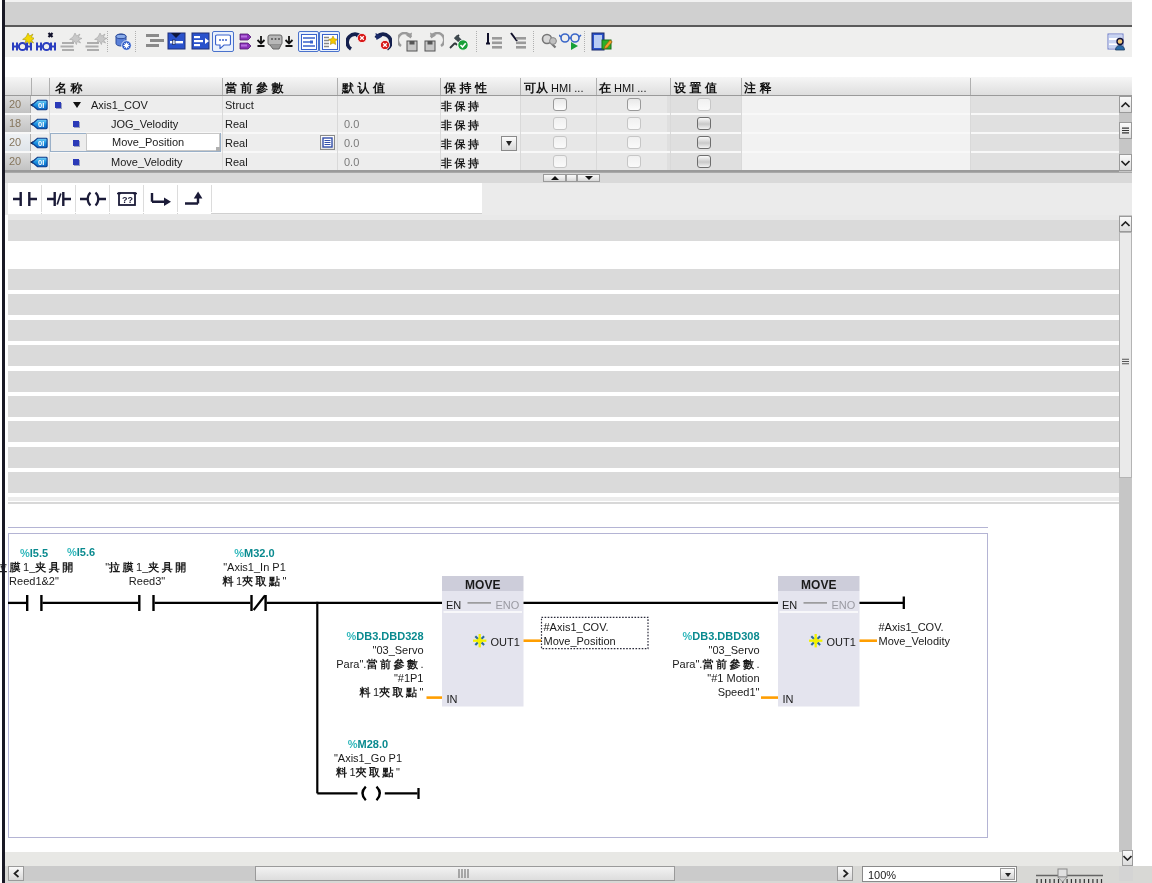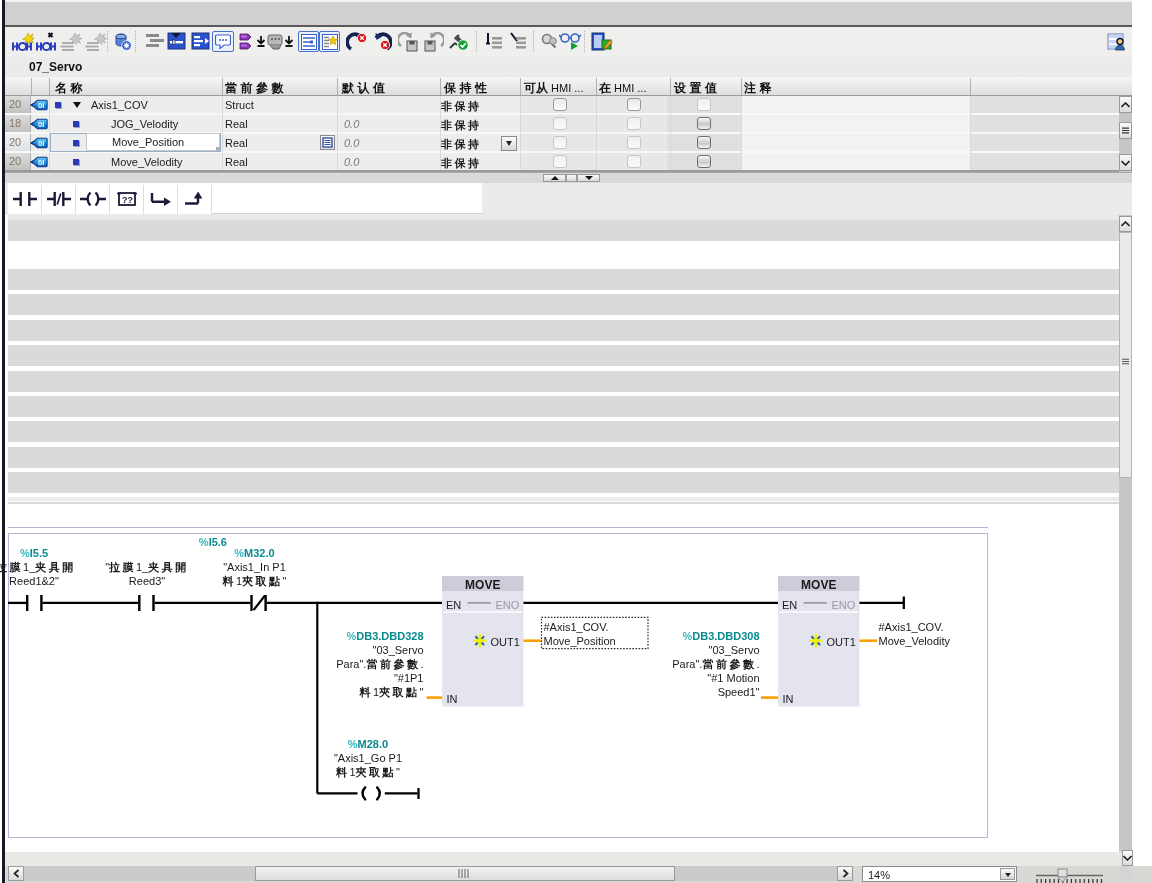--- a/index.html
+++ b/index.html
@@ -7,21 +7,21 @@
         font-family:"Liberation Sans",sans-serif;font-size:11px;color:#1a1a1a;}
   .abs{position:absolute;}
   .cjk{letter-spacing:2.5px;font-weight:bold;}
   .hsep{width:1px;height:17px;background:#b0b0b0;}
   .hdrt{letter-spacing:3.5px;font-size:12px;font-weight:bold;color:#111;white-space:nowrap;}
   .rsep{left:2px;width:1117px;height:2px;background:#f8f8f8;}
   .vsep{top:19px;width:1px;height:74px;background:#d9d9d9;}
   .rn{left:2px;width:26px;height:17px;background:linear-gradient(#dcdcdc,#c2c2c2);border-right:1px solid #b0b0b0;box-sizing:border-box;color:#85755c;padding-left:4px;line-height:16px;}
   .tagico{left:27px;width:18px;height:12px;}
   .blt{width:5.5px;height:5.5px;background:#2a3ab8;box-shadow:1px 1px 0 #9aa0c0;}
-  .dv{left:341px;color:#7a7a7a;font-style:italic;}
+  .dv{left:341px;color:#7a7a7a;}
   .cb{width:14px;height:13px;border-radius:3px;box-sizing:border-box;}
   .cb.on{background:linear-gradient(#e8e8e8,#fdfdfd);border:1px solid #999;}
   .cb.off{background:linear-gradient(#f0f0f0,#fafafa);border:1px solid #c6c6c6;}
   .cb.set{background:linear-gradient(#fafafa,#c9c9c9 55%,#f2f2f2);border:1.5px solid #6e6e6e;}
   .sbtn{width:13px;background:linear-gradient(#fafafa,#dcdcdc);border:1px solid #9a9a9a;box-sizing:border-box;display:flex;align-items:center;justify-content:center;}
   .ladbtn{position:absolute;top:0;width:33px;height:31px;background:#fff;display:flex;align-items:center;justify-content:center;}
   .stripe{position:absolute;left:5px;width:1114px;height:21px;background:#dadada;}
   .tbtn{position:absolute;background:linear-gradient(#fafafa,#d8d8d8);border:1px solid #9a9a9a;box-sizing:border-box;display:flex;align-items:center;justify-content:center;}
   .opr{position:absolute;white-space:nowrap;line-height:14px;}
   .tsep{position:absolute;top:4px;width:1px;height:21px;border-left:1px dotted #b0b0b0;}
@@ -228,23 +228,20 @@
       <g fill="#c8d4f2">
           <rect x="2" y="2" width="13" height="3"></rect>
           <rect x="2" y="7" width="13" height="3.4"></rect>
           <rect x="2" y="12" width="13" height="3"></rect>
         </g>
       <circle cx="13" cy="8.5" r="3" fill="#f0c878" stroke="#10103a" stroke-width="1.4"></circle>
       <path d="M8.5 17c0-3 2-4.6 4.5-4.6s4.5 1.6 4.5 4.6z" fill="#2a6aa8" stroke="#1a3a5a" stroke-width="0.8"></path>
     </svg>
   </div>
 
-  <div class="abs" style="left:3px;top:57px;width:1129px;height:20px;background:#ebebeb;">
-    <div class="abs" style="left:26px;top:3px;font-size:12px;font-weight:bold;color:#111;">07_Servo</div>
-  </div>
 
   <div class="abs" id="table" style="left:3px;top:77px;width:1129px;height:95px;background:#ededed;">
 
     <div class="abs" style="left:2px;top:0;width:1117px;height:19px;background:linear-gradient(#f6f6f6,#dedede);border-bottom:1px solid #9a9a9a;box-sizing:border-box;"></div>
     <div class="abs hsep" style="left:28px;top:1px;"></div>
     <div class="abs hsep" style="left:45.5px;top:1px;"></div>
     <div class="abs hsep" style="left:219px;top:1px;"></div>
     <div class="abs hsep" style="left:334px;top:1px;"></div>
     <div class="abs hsep" style="left:437px;top:1px;"></div>
     <div class="abs hsep" style="left:517px;top:1px;"></div>
@@ -533,21 +530,21 @@
     <div class="abs" style="left:492.5px;top:383.5px;color:#9a9aa2;">ENO</div>
     <div class="abs" style="left:779px;top:383.5px;">EN</div>
     <div class="abs" style="left:828.5px;top:383.5px;color:#9a9aa2;">ENO</div>
     <div class="abs" style="left:487.5px;top:420.5px;">OUT1</div>
     <div class="abs" style="left:823.5px;top:420.5px;">OUT1</div>
     <div class="abs" style="left:443.5px;top:477.5px;">IN</div>
     <div class="abs" style="left:779.5px;top:477.5px;">IN</div>
 
     <div class="opr" style="left:-44px;top:330.5px;width:150px;text-align:center;"><span class="addr"><span class="pct">%</span>I5.5</span></div>
     <div class="opr" style="left:-44px;top:344.5px;width:150px;text-align:center;">"<span class="cjk">拉膜</span>1_<span class="cjk">夹具開</span><br>Reed1&amp;2"</div>
-    <div class="opr" style="left:64px;top:320px;width:160px;text-align:right;"><span class="addr"><span class="pct">%</span>I5.6</span></div>
+    <div class="opr" style="left:64px;top:330px;width:160px;text-align:left;"><span class="addr"><span class="pct">%</span>I5.6</span></div>
     <div class="opr" style="left:64px;top:344.5px;width:160px;text-align:center;">"<span class="cjk">拉膜</span>1_<span class="cjk">夹具開</span><br>Reed3"</div>
     <div class="opr" style="left:171.5px;top:330.5px;width:160px;text-align:center;"><span class="addr"><span class="pct">%</span>M32.0</span></div>
     <div class="opr" style="left:171.5px;top:344.5px;width:160px;text-align:center;">"Axis1_In P1<br><span class="cjk">料</span>1<span class="cjk">夾取點</span>"</div>
 
     <div class="opr" style="left:240px;top:414px;width:180.5px;text-align:right;"><span class="addr"><span class="pct">%</span>DB3.DBD328</span><br>"03_Servo<br>Para".<span class="cjk">當前參數</span>.<br>"#1P1<br><span class="cjk">料</span>1<span class="cjk">夾取點</span>"</div>
 
     <div class="opr" style="left:576px;top:414px;width:180.5px;text-align:right;"><span class="addr"><span class="pct">%</span>DB3.DBD308</span><br>"03_Servo<br>Para".<span class="cjk">當前參數</span>.<br>"#1 Motion<br>Speed1"</div>
 
     <div class="opr" style="left:540.5px;top:404.5px;">#Axis1_COV.<br>Move_Position</div>
     <div class="opr" style="left:875.5px;top:404.5px;">#Axis1_COV.<br>Move_Velodity</div>
@@ -586,21 +583,21 @@
     <div class="abs" style="left:252px;top:0;width:420px;height:15px;background:linear-gradient(#f2f2f2,#dddddd);border:1px solid #9a9a9a;box-sizing:border-box;"></div>
     <svg class="abs" style="left:455px;top:3px;" width="16" height="9" viewBox="0 0 16 9">
         <path d="M1 0v9M4 0v9M7 0v9M10 0v9" stroke="#8a8a8a" stroke-width="1.4"></path>
       </svg>
     <div class="tbtn" style="left:834px;top:0;width:16px;height:15px;">
         <svg width="7" height="9" viewBox="0 0 7 9">
           <path d="M1.5 1L5.5 4.5L1.5 8" fill="none" stroke="#222" stroke-width="1.7"></path>
         </svg>
       </div>
     <div class="abs" style="left:859px;top:0;width:155px;height:16px;background:#fff;border:1px solid #8a8a8a;box-sizing:border-box;">
-      <div class="abs" style="left:5px;top:1.5px;">14%</div>
+      <div class="abs" style="left:5px;top:1.5px;">100%</div>
       <div class="abs" style="right:1px;top:1px;width:15px;height:12px;background:linear-gradient(#fbfbfb,#d4d4d4);border:1px solid #9a9a9a;box-sizing:border-box;">
           <div style="margin:3.5px auto 0;width:0;height:0;border-left:3.5px solid transparent;border-right:3.5px solid transparent;border-top:4.5px solid #222;"></div>
         </div>
     </div>
     <svg class="abs" style="left:1030px;top:2px;" width="76" height="15" viewBox="0 0 76 15">
       <line x1="3" y1="7.5" x2="70" y2="7.5" stroke="#666" stroke-width="1.4"></line>
       <g stroke="#333" stroke-width="1.2">
         <line x1="4" y1="11" x2="4" y2="15"></line>
           <line x1="8.3" y1="11" x2="8.3" y2="15"></line>
           <line x1="12.6" y1="11" x2="12.6" y2="15"></line>

